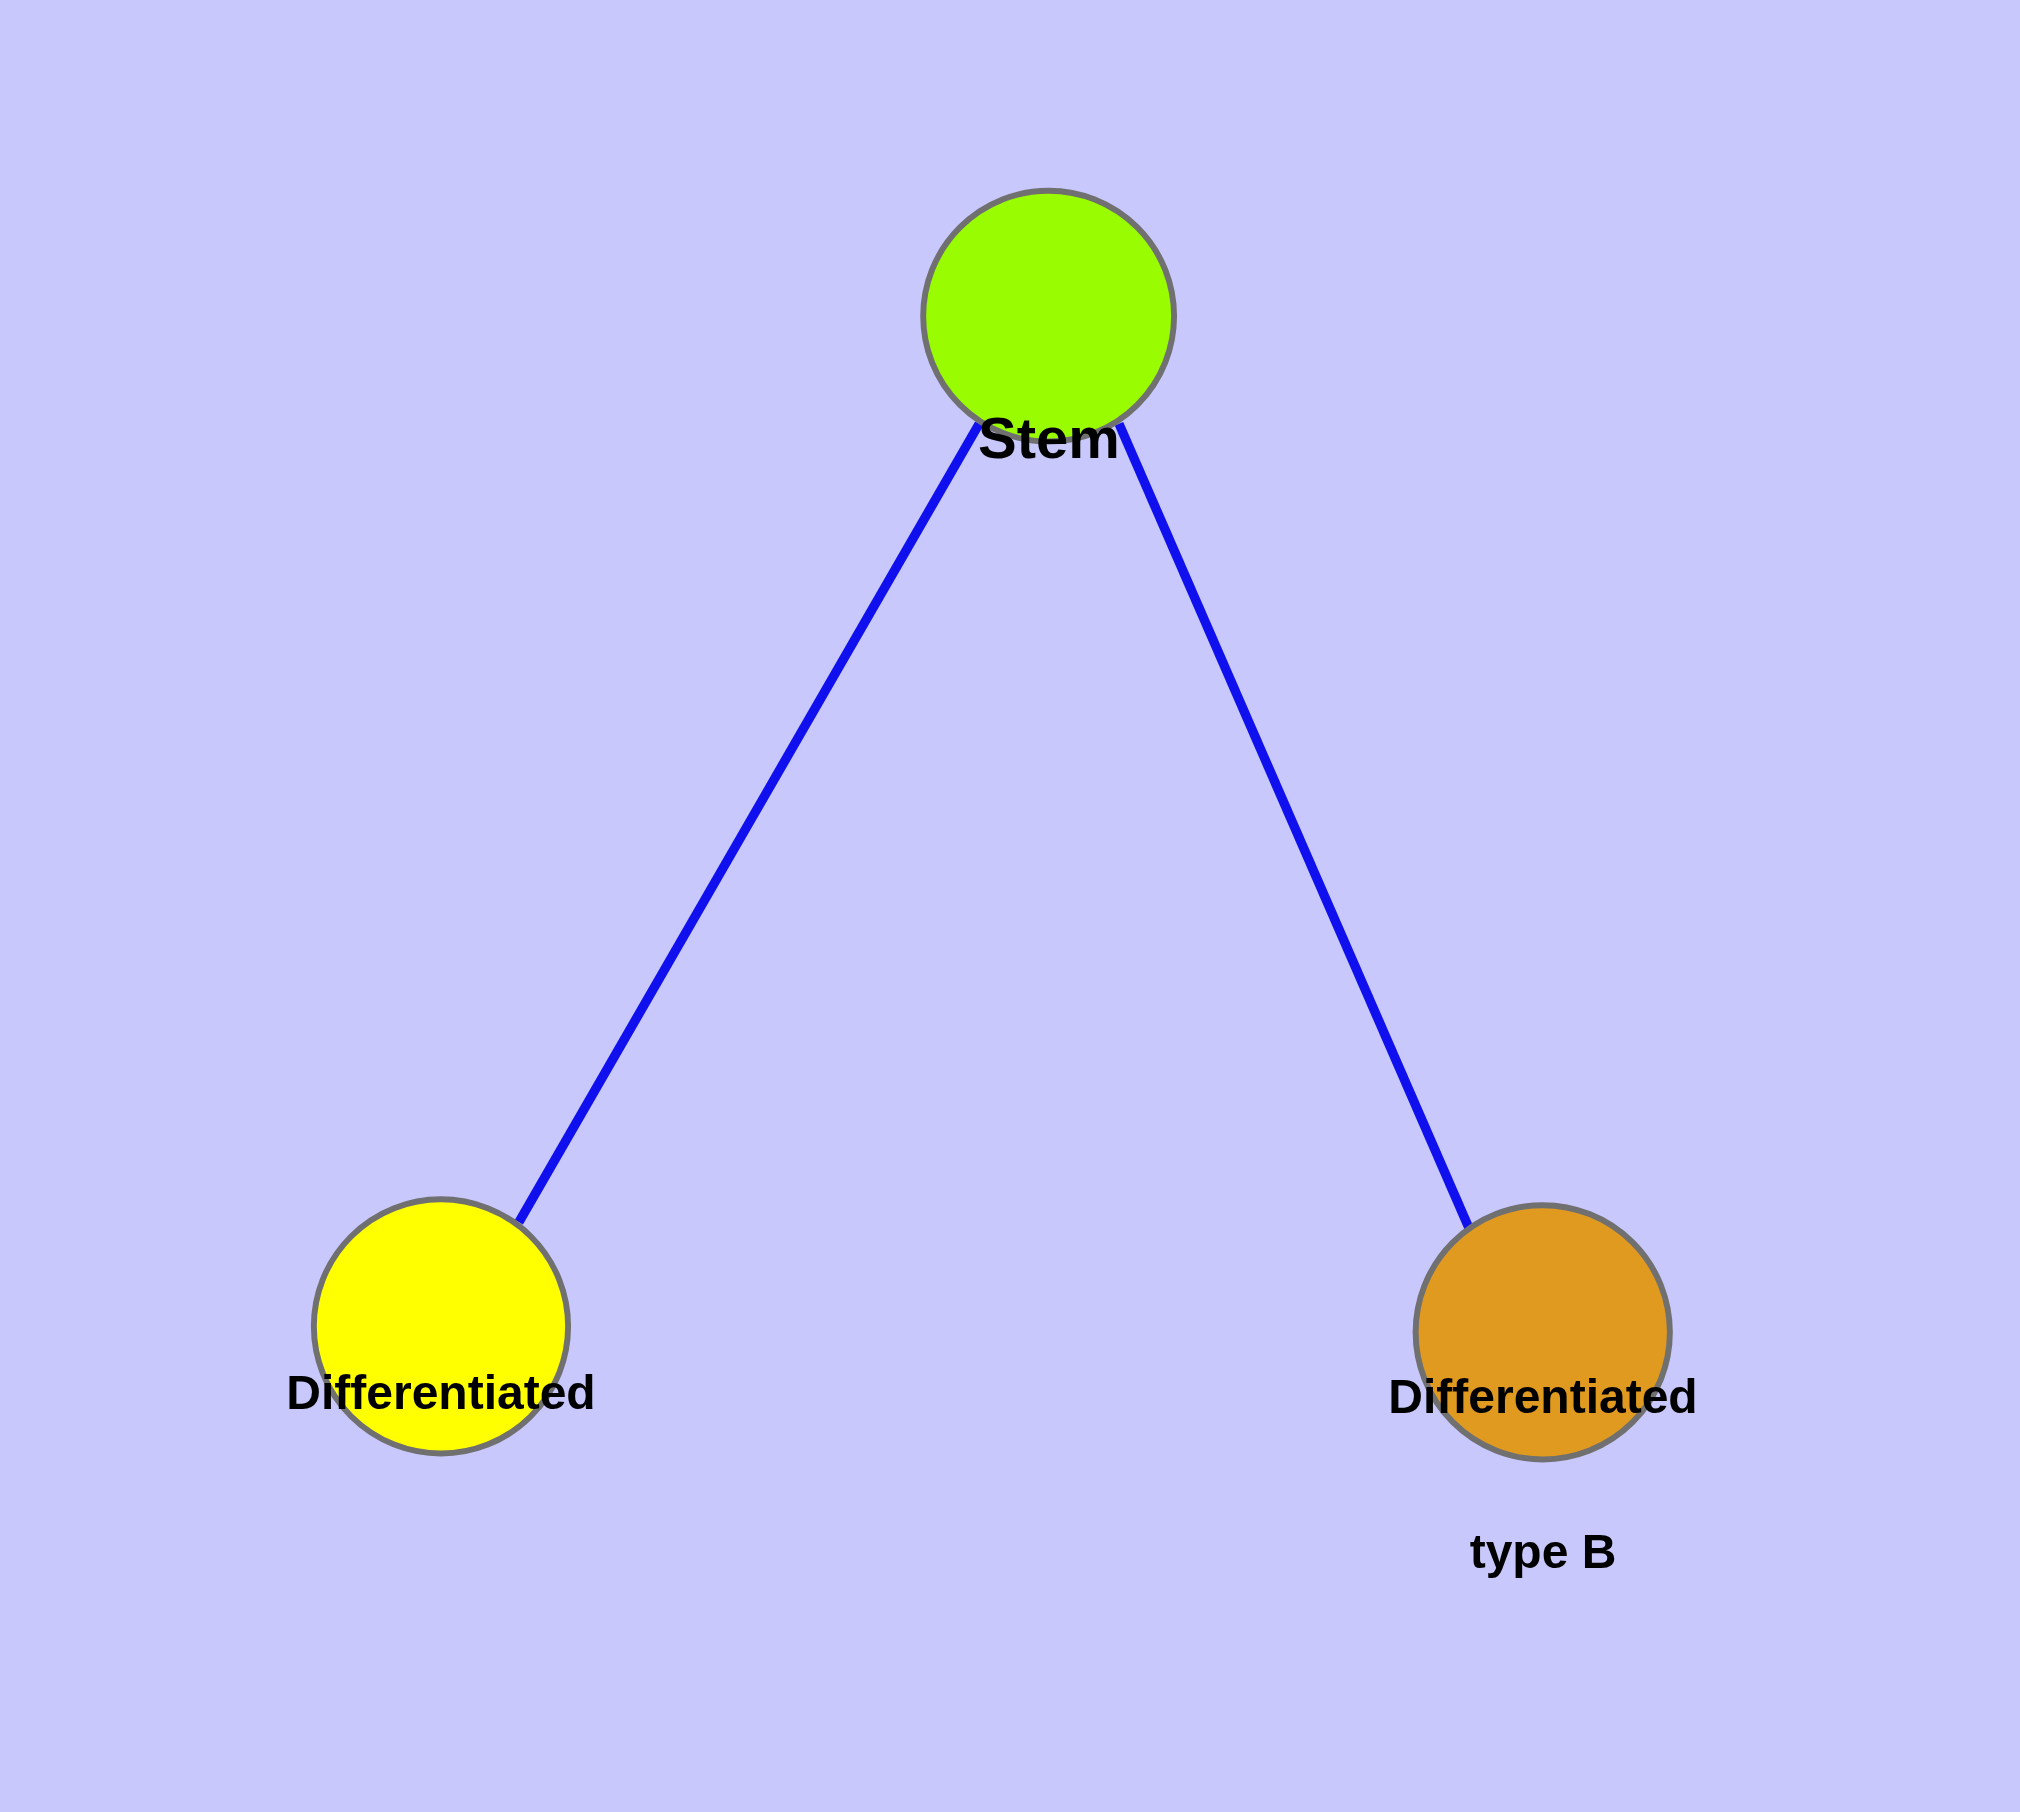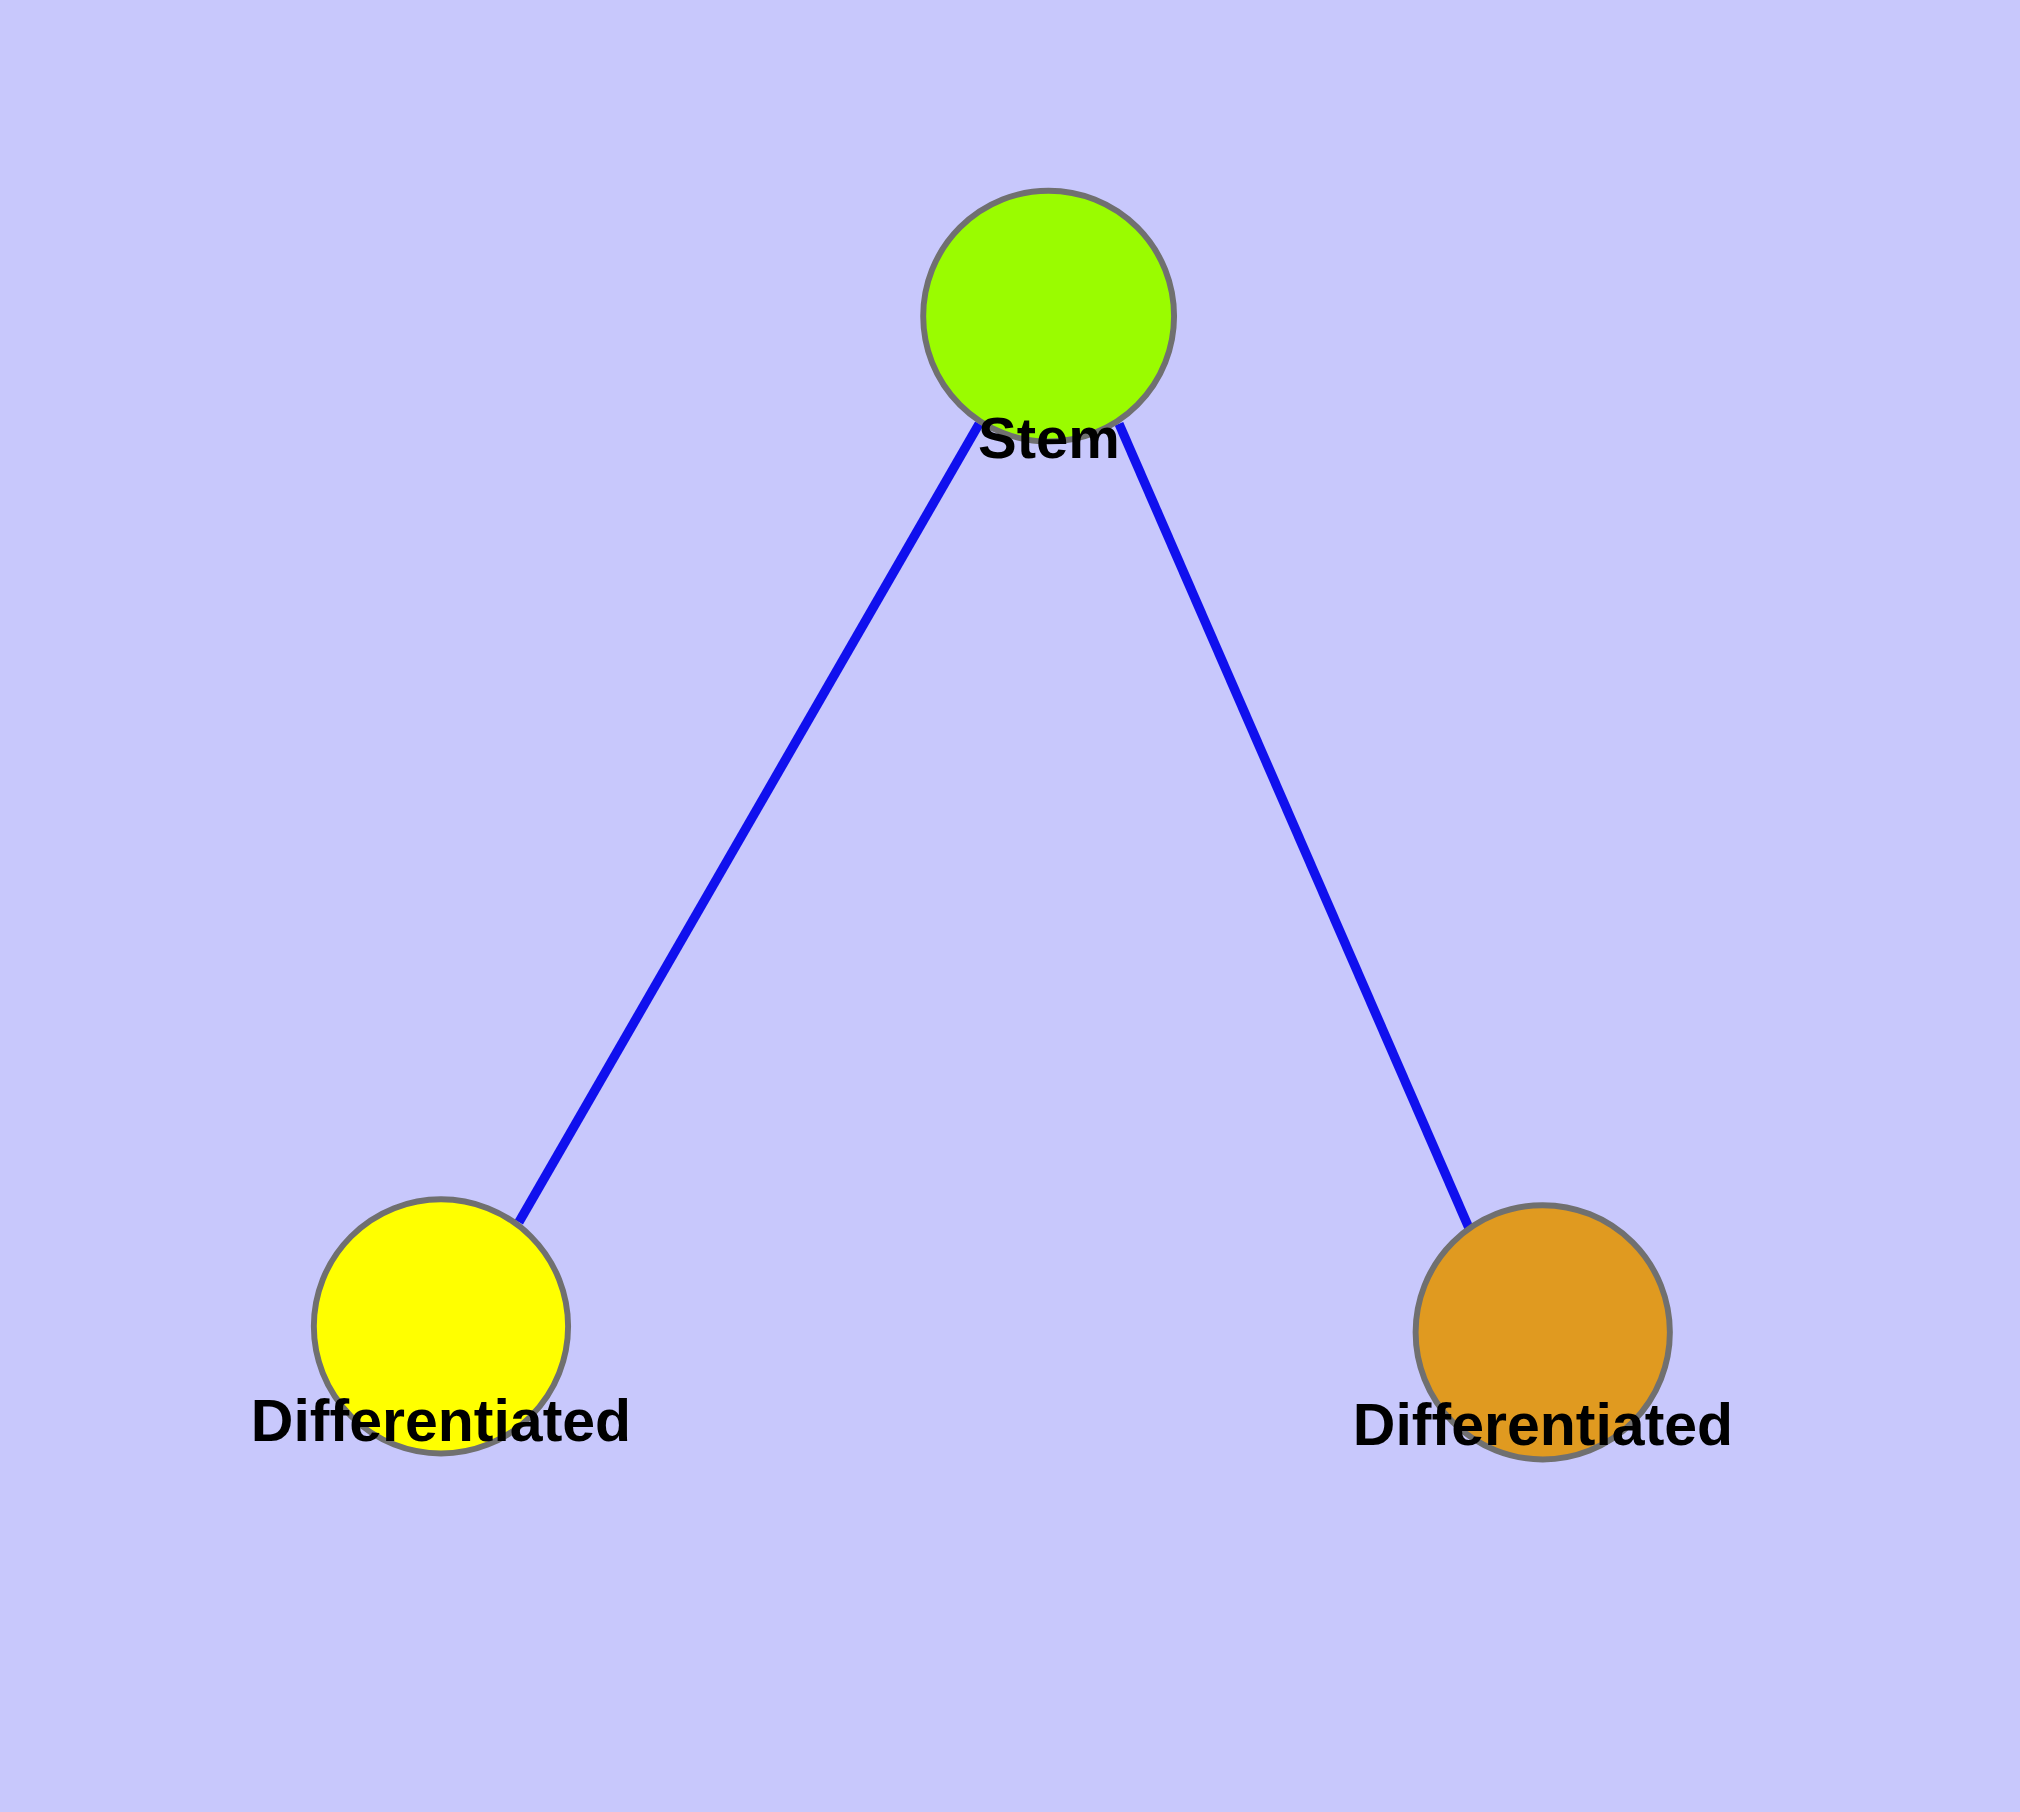--- a/index.html
+++ b/index.html
@@ -30,21 +30,21 @@
     color: #000000;
     line-height: 1.08;
     white-space: pre;
     pointer-events: none;
     -webkit-font-smoothing: antialiased;
   }
   .node-label.root {
     font-size: 58px;
   }
   .node-label.leaf {
-    font-size: 59px;
+    font-size: 48px;
   }
   .label-line { display: block; }
 </style>
 </head>
 <body>
 
 <div id="canvas">
 
   <svg id="graph-svg" viewBox="0 0 2384 2138" xmlns="http://www.w3.org/2000/svg">
 
@@ -63,16 +63,17 @@
   <div class="node-label root" style="left:625px; top:282px; width:848px;">
     <span class="label-line">Stem</span>
   </div>
 
   <div class="node-label leaf" style="left:17px; top:1263px; width:848px;">
     <span class="label-line">Differentiated</span>
   </div>
 
   <div class="node-label leaf" style="left:1119px; top:1267px; width:848px;">
     <span class="label-line">Differentiated</span>
+    <span class="label-line">type B</span>
   </div>
 
 </div>
 
 
 </body></html>

